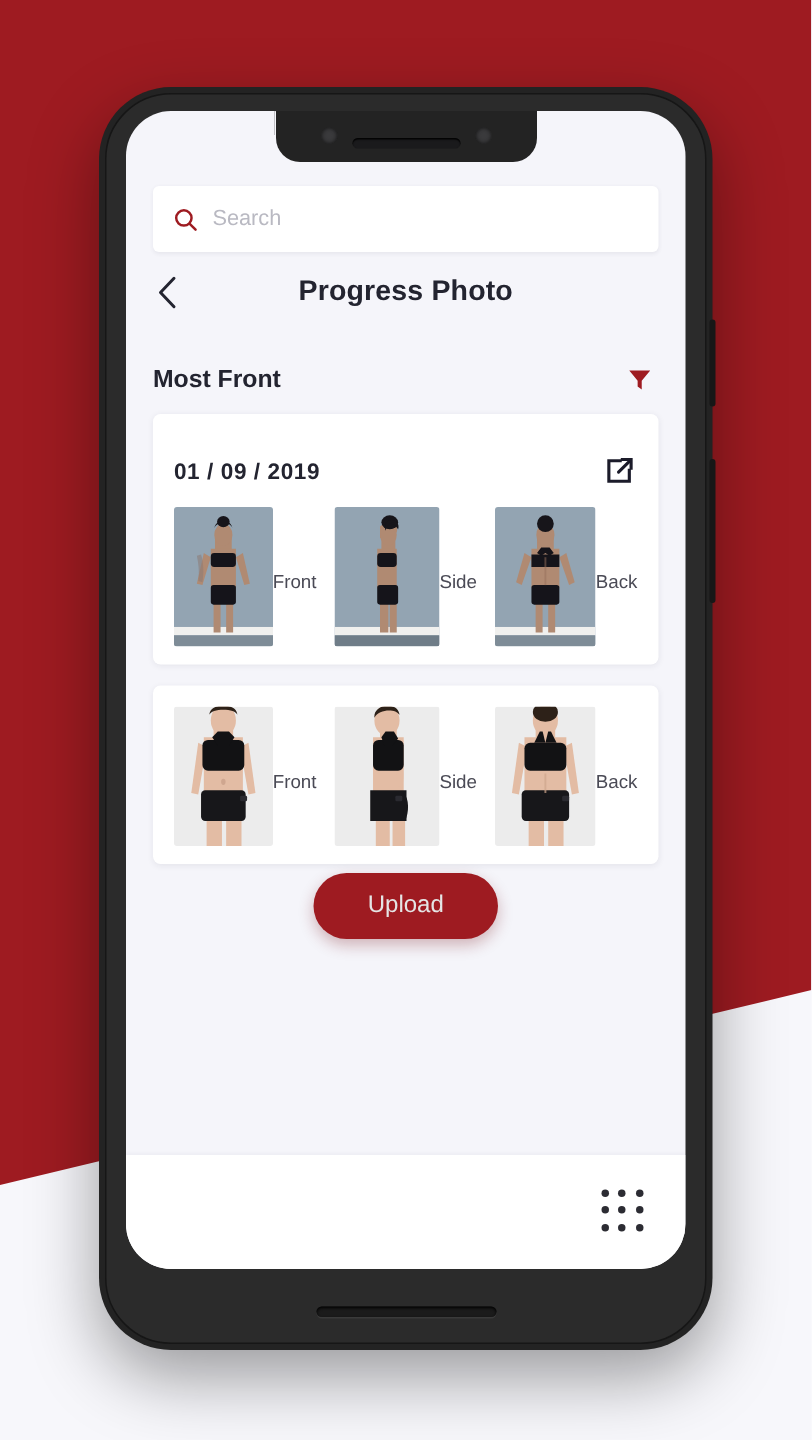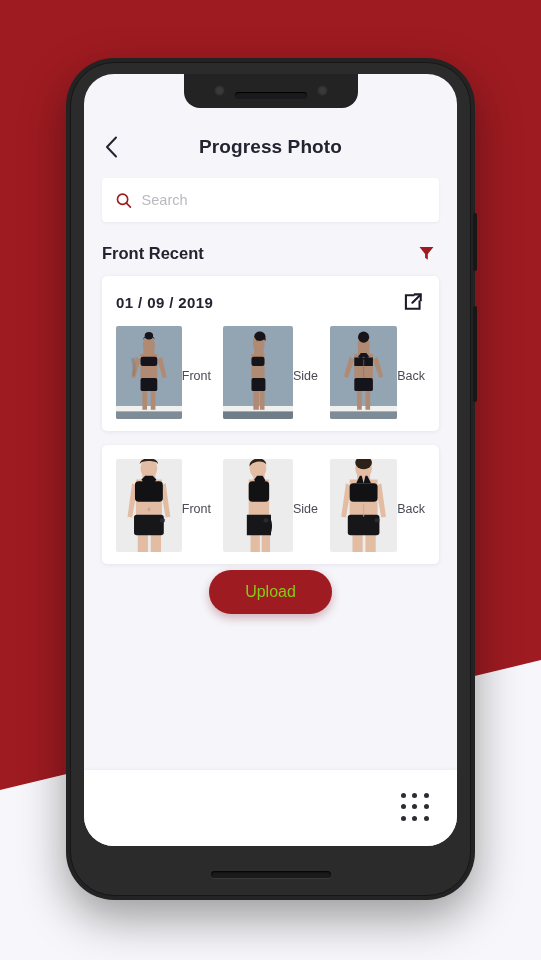--- a/index.html
+++ b/index.html
@@ -241,20 +241,21 @@
     background: #ffffff;
     border-radius: 5px;
     box-shadow: 0 1px 4px rgba(40,40,70,0.08);
     padding: 14px 14px 12px 14px;
   }
   .card-head {
     display: flex;
     align-items: center;
     justify-content: space-between;
     margin-bottom: 12px;
+    margin-top: 12px;
   }
   .card-date {
     font-size: 15px;
     font-weight: bold;
     color: #232430;
     letter-spacing: 0.4px;
   }
   .share-button {
     width: 24px;
     height: 24px;
@@ -289,21 +290,21 @@
   }
 
   
   #upload-wrap {
     display: flex;
     justify-content: center;
     margin-top: -8px;
   }
   #upload-button {
     background: #9e1b21;
-    color: #84cc16;
+    color: #e5e5e5;
     border: 0;
     font-family: "Liberation Sans", sans-serif;
     font-size: 16px;
     padding: 13px 36px;
     border-radius: 26px;
     cursor: pointer;
     box-shadow: 0 4px 10px rgba(120,20,25,0.30);
   }
 
   
@@ -355,41 +356,41 @@
       <div class="notch-shoulder" id="shoulder-l">
           <i></i>
         </div>
       <div class="notch-shoulder" id="shoulder-r">
           <i></i>
         </div>
 
       <div id="app">
         <div id="app-scroll">
 
-          <div id="appbar">
-            <div id="back-button">
-              <svg width="13" height="22" viewBox="0 0 13 22" fill="none">
-                <path d="M11 1.5 2 11l9 9.5" stroke="#232430" stroke-width="2" stroke-linecap="round" stroke-linejoin="round"></path>
-              </svg>
-            </div>
-            <div id="page-title">Progress Photo</div>
-          </div>
-
           <div id="search-wrap">
             <div id="search-field">
               <svg width="17" height="17" viewBox="0 0 18 18" fill="none">
                 <circle cx="7.6" cy="7.6" r="5.9" stroke="#9E1B21" stroke-width="1.9"></circle>
                 <path d="M12.1 12.1 16.6 16.6" stroke="#9E1B21" stroke-width="1.9" stroke-linecap="round"></path>
               </svg>
               <input id="search-input" type="text" placeholder="Search" style="">
             </div>
           </div>
 
+          <div id="appbar">
+            <div id="back-button">
+              <svg width="13" height="22" viewBox="0 0 13 22" fill="none">
+                <path d="M11 1.5 2 11l9 9.5" stroke="#232430" stroke-width="2" stroke-linecap="round" stroke-linejoin="round"></path>
+              </svg>
+            </div>
+            <div id="page-title">Progress Photo</div>
+          </div>
+
           <div id="section-header">
-            <div id="section-title">Front Recent</div>
+            <div id="section-title">Most Front</div>
             <div id="filter-button">
               <svg width="17" height="17" viewBox="0 0 18 18">
                 <path d="M1.6 2.2h14.8L10.4 9.4v6.1l-2.9-2.1V9.4z" fill="#9E1B21"></path>
               </svg>
             </div>
           </div>
 
           <div class="photo-card">
             <div class="card-head">
               <div class="card-date">01 / 09 / 2019</div>

